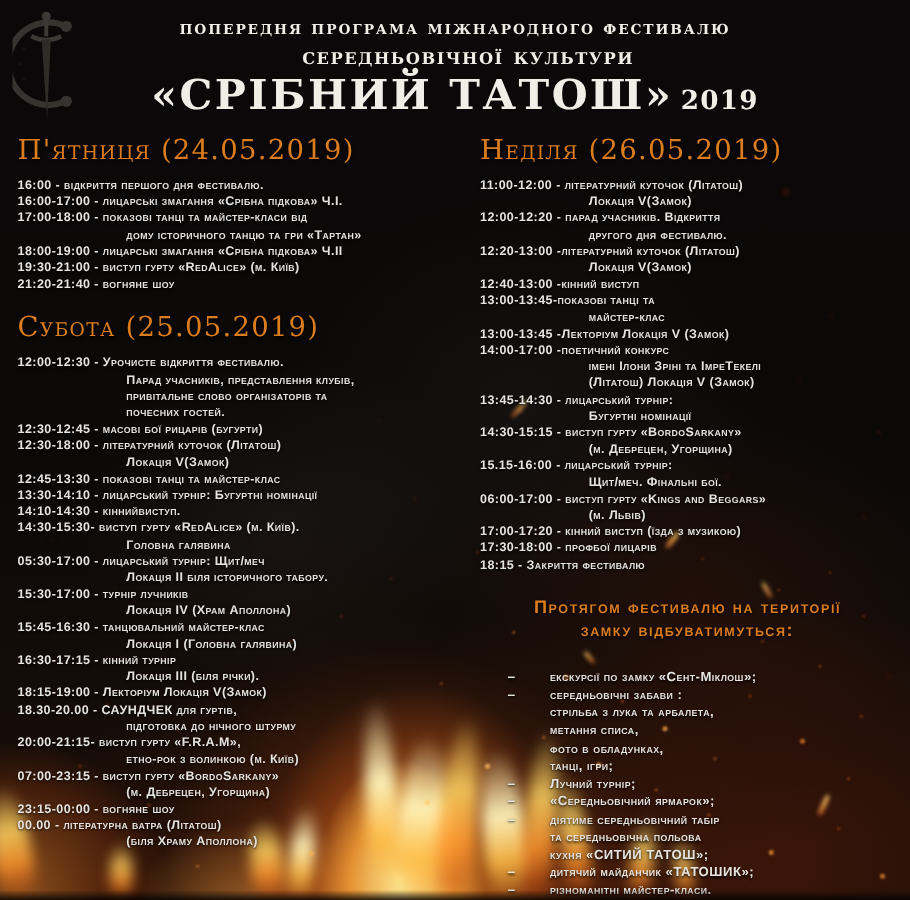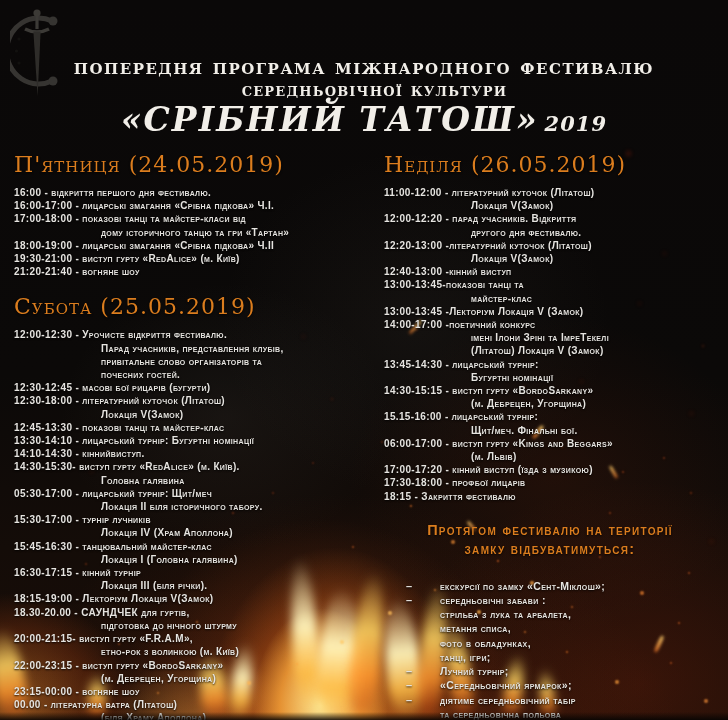--- a/index.html
+++ b/index.html
@@ -76,25 +76,25 @@
   .s4{left:657px;top:635px;width:4px;height:18px;transform:rotate(25deg);}
   .s5{left:470px;top:520px;width:3px;height:12px;transform:rotate(-40deg);}
   .bottom-edge{position:absolute;left:0;right:0;bottom:0;height:8px;z-index:3;
          background:linear-gradient(180deg,rgba(5,4,3,0),rgba(5,4,3,.85));}
 
   
   .content{position:relative;z-index:2;}
   header{position:relative;text-align:center;padding-top:10px;color:#f1eee8;}
   .logo{position:absolute;left:10px;top:8px;opacity:.85;}
   .t1{font-family:"DejaVu Serif",serif;font-weight:700;font-variant:small-caps;
-      font-size:22px;letter-spacing:1.5px;line-height:25px;margin-top:44px;}
+      font-size:15px;letter-spacing:1.5px;line-height:25px;}
   .t2{font-family:"DejaVu Serif",serif;font-weight:700;font-variant:small-caps;
       font-size:19px;letter-spacing:1.2px;line-height:21px;padding-left:21px;}
   .t3{font-family:"DejaVu Serif",serif;font-weight:700;font-size:33px;
-      letter-spacing:2px;line-height:39px;font-style:italic;}
+      letter-spacing:2px;line-height:39px;}
   .t3 .year{font-size:21px;letter-spacing:1px;margin-left:6px;}
 
   .columns{display:flex;margin-top:4px;}
   .col-left{width:378px;padding-left:14px;box-sizing:border-box;}
   .col-right{flex:1;padding-left:6px;padding-right:4px;}
 
   h2{margin:0 0 9px 0;font-family:"DejaVu Serif",serif;font-weight:400;
      font-variant:small-caps;font-size:22px;letter-spacing:1px;color:#db7d1e;
      text-shadow:0 1px 2px rgba(0,0,0,.8);}
   .mt{margin-top:16px;}
@@ -238,21 +238,21 @@
               </div>
               <div class="event">
                 <div class="ln">18.30-20.00 - САУНДЧЕК для гуртів,</div>
                 <div class="ln cont">підготовка до нічного штурму</div>
               </div>
               <div class="event">
                 <div class="ln">20:00-21:15- виступ гурту «F.R.A.M»,</div>
                 <div class="ln cont">етно-рок з волинкою (м. Київ)</div>
               </div>
               <div class="event">
-                <div class="ln">22:00-23:15 - виступ гурту «BordoSarkany»</div>
+                <div class="ln">07:00-23:15 - виступ гурту «BordoSarkany»</div>
                 <div class="ln cont">(м. Дебрецен, Угорщина)</div>
               </div>
               <div class="event">
                 <div class="ln">23:15-00:00 - вогняне шоу</div>
               </div>
               <div class="event">
                 <div class="ln">00.00 - літературна ватра (Літатош)</div>
                 <div class="ln cont">(біля Храму Аполлона)</div>
               </div>
             </div>

